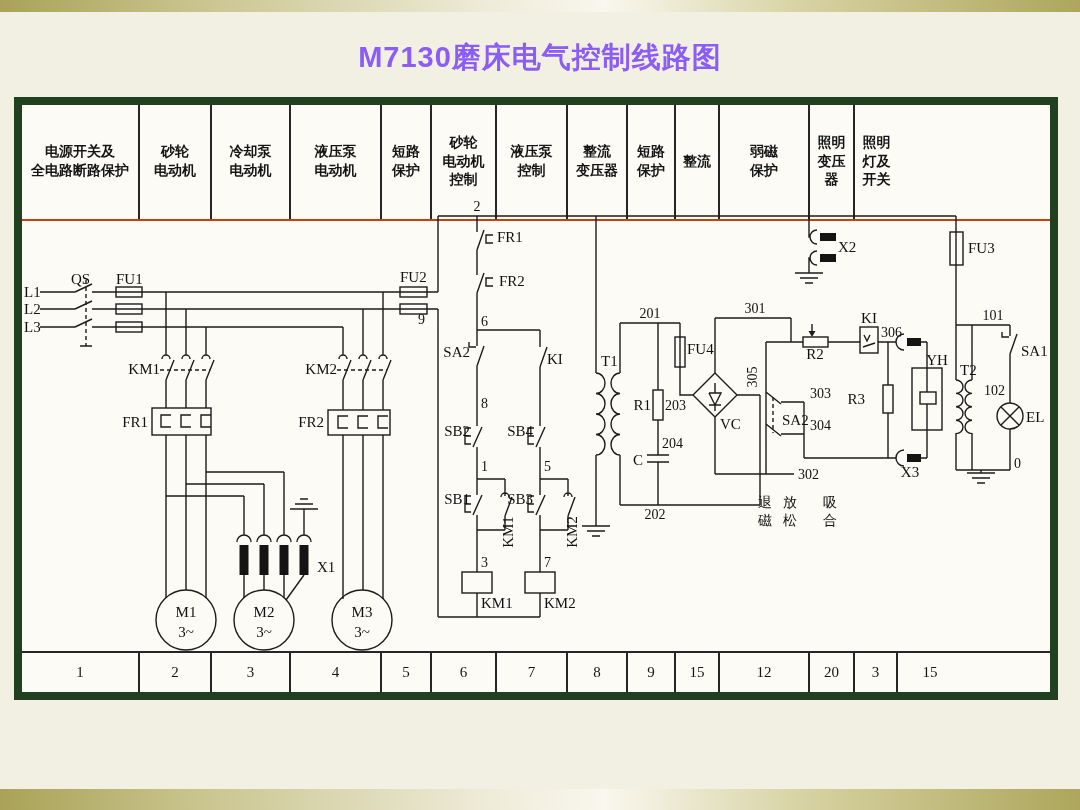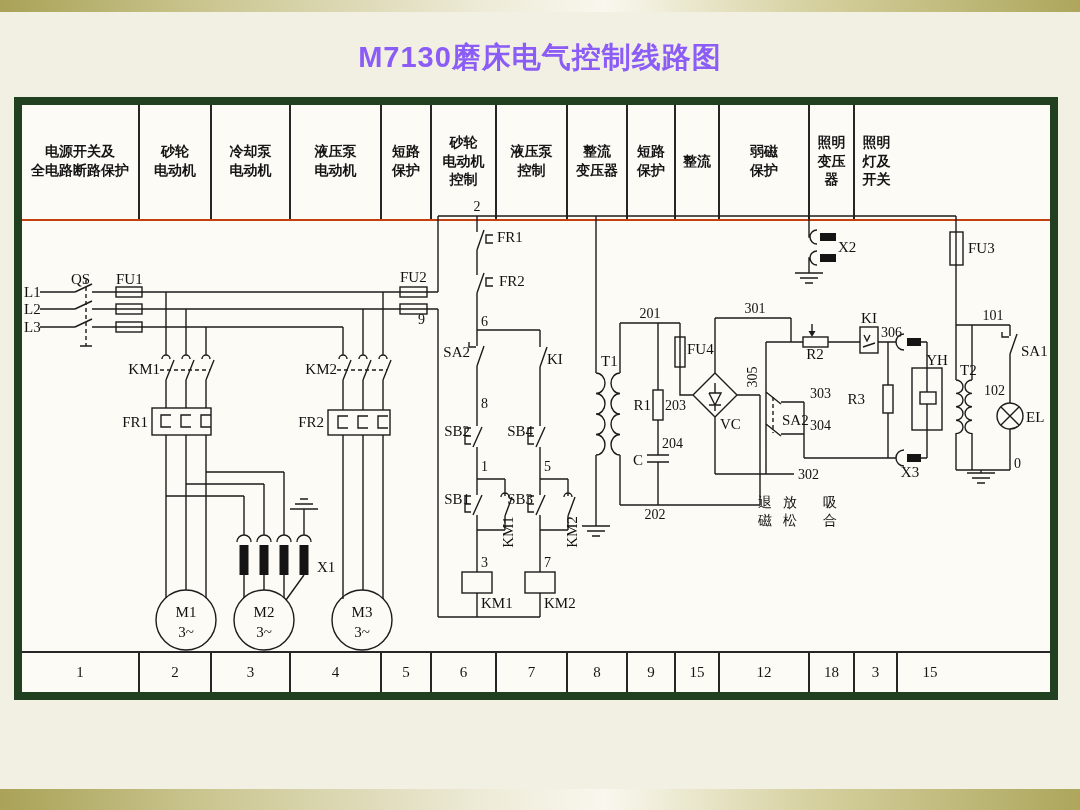--- a/index.html
+++ b/index.html
@@ -280,17 +280,17 @@
       <div class="footer-cell">2</div>
       <div class="footer-cell">3</div>
       <div class="footer-cell">4</div>
       <div class="footer-cell">5</div>
       <div class="footer-cell">6</div>
       <div class="footer-cell">7</div>
       <div class="footer-cell">8</div>
       <div class="footer-cell">9</div>
       <div class="footer-cell">15</div>
       <div class="footer-cell">12</div>
-      <div class="footer-cell">18</div>
+      <div class="footer-cell">20</div>
       <div class="footer-cell">3</div>
       <div class="footer-cell">15</div>
     </div>
 </div>
 
 </body></html>

